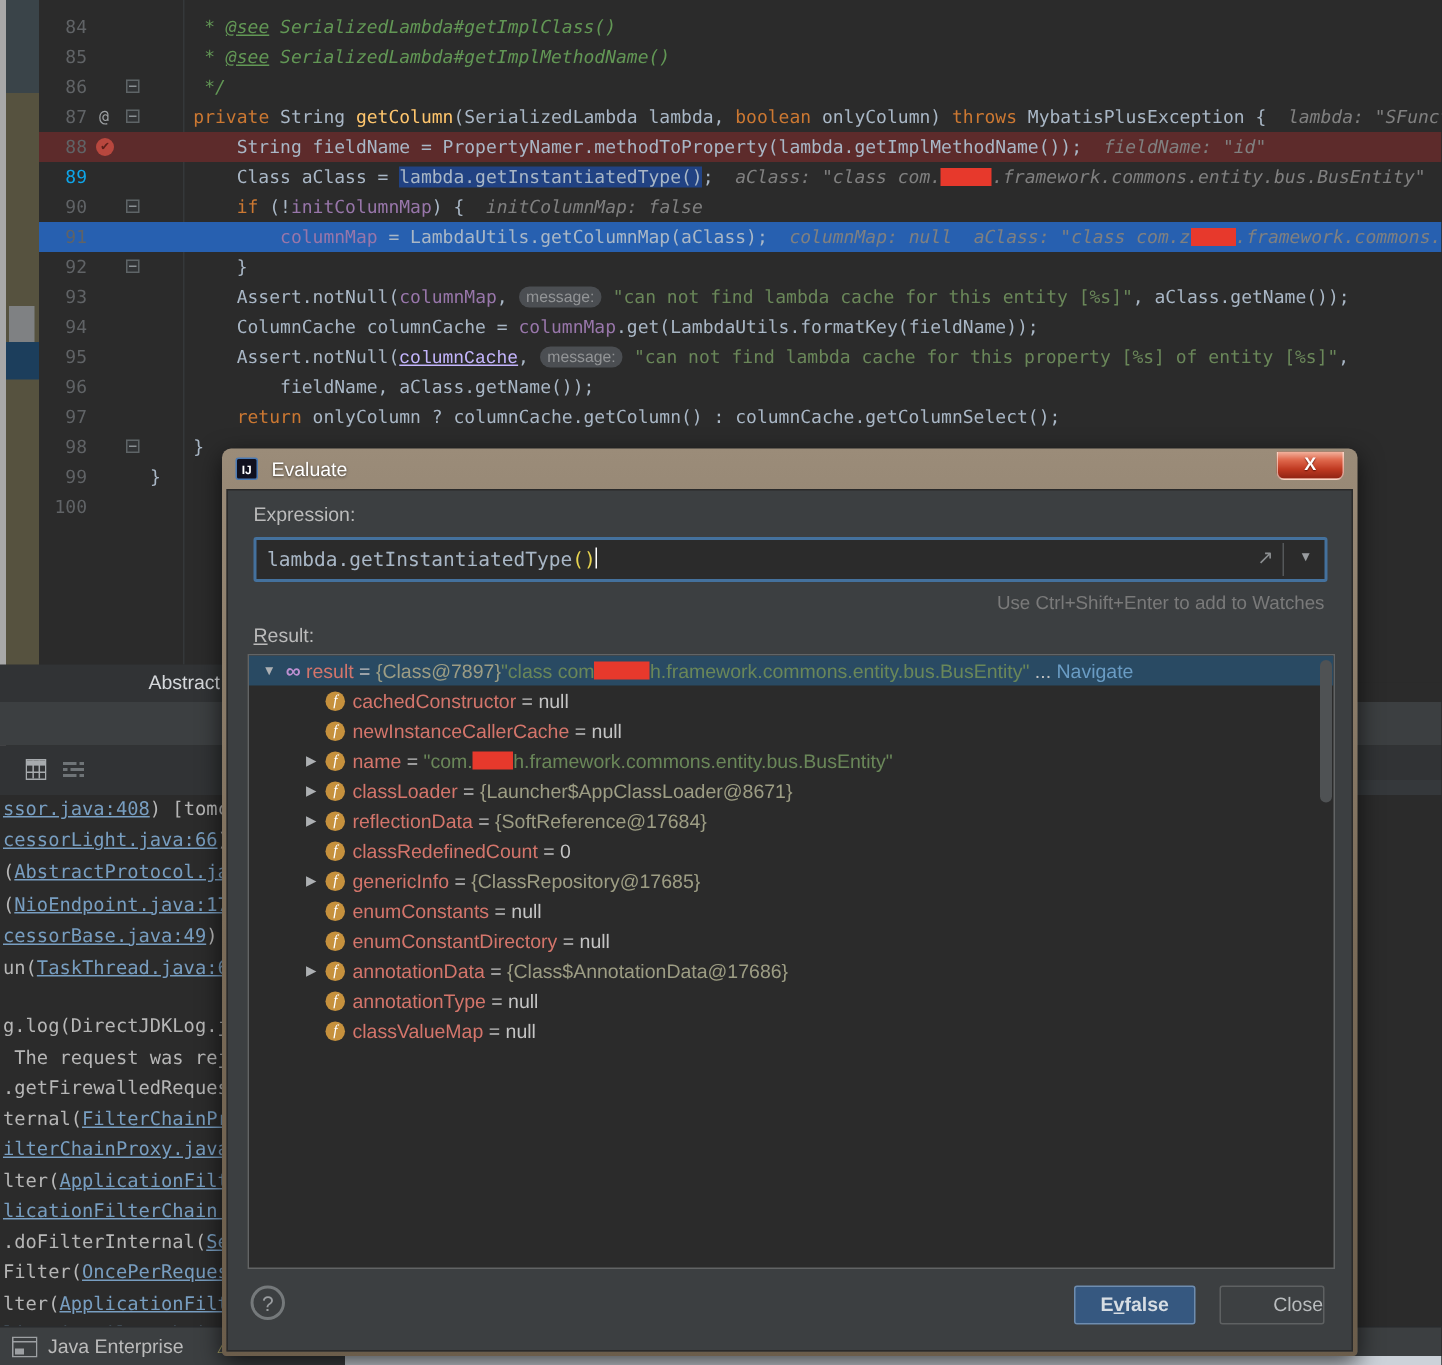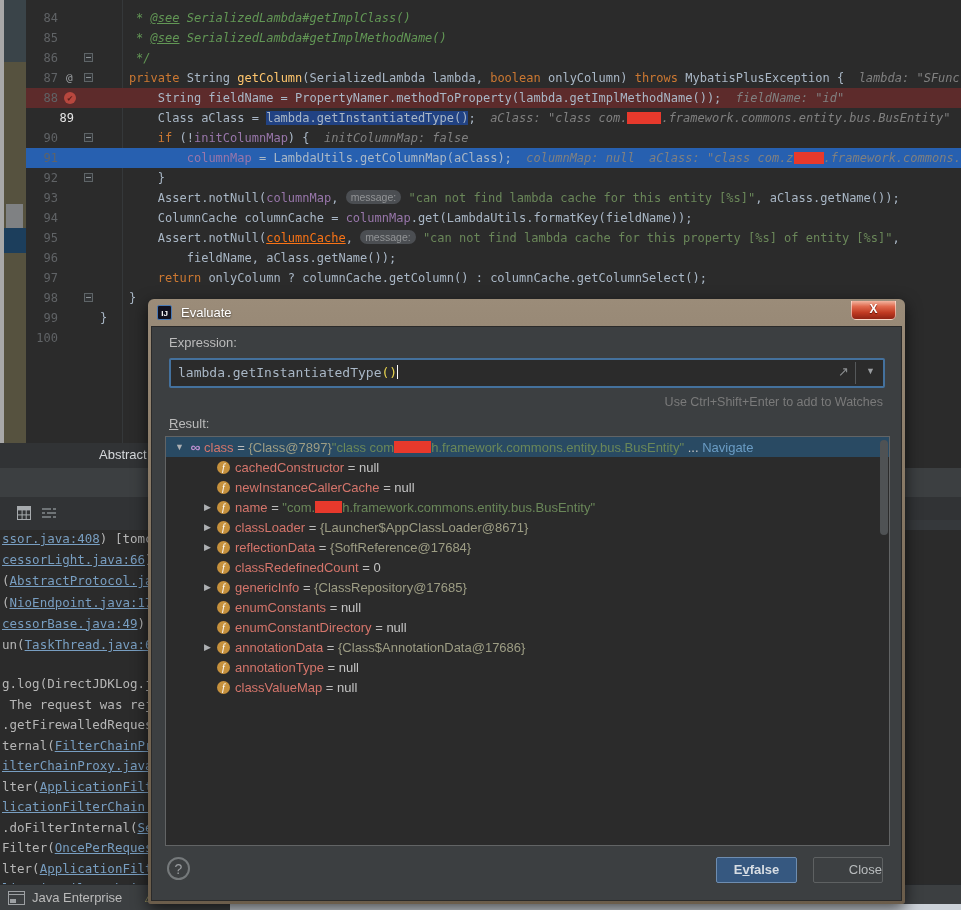--- a/index.html
+++ b/index.html
@@ -15,35 +15,35 @@
   .mini-navy{position:absolute;left:0;top:228px;width:22px;height:25px;background:#1c3e5c;}
 
   
   .editor{position:absolute;left:26px;top:0;right:0;height:455px;background:#2b2b2b;}
   .gutter-sep{position:absolute;left:96px;top:0;width:1px;height:443px;background:#35383a;}
   #code-lines{position:absolute;left:0;top:8px;right:0;}
   .eline{position:relative;height:20px;font-family:"DejaVu Sans Mono",monospace;font-size:12px;line-height:20px;}
   .eline.bg-bp{background:#5d2b2b;padding-left:48px;}
   .eline.bg-exec{background:#2760b0;}
   .lnum{position:absolute;left:0;width:32px;text-align:right;color:#606366;}
-  .lnum.cur{color:#e5e5e5;padding-left:16px;}
+  .lnum.cur{color:#0ea5e9;}
   .gat{position:absolute;left:40px;color:#9da0a3;font-size:11px;}
   .gbp{position:absolute;left:38px;top:4px;width:12px;height:12px;border-radius:50%;
        background:#b8473e;color:#5d1f1a;font-size:9px;line-height:12px;text-align:center;}
   .gfold{position:absolute;left:58px;top:5px;width:9px;height:9px;border:1px solid #5e6467;background:#313335;box-sizing:border-box;}
   .gfold::after{content:"";display:block;width:5px;height:1px;background:#8a9094;margin:3px auto 0;}
   .codeline{position:absolute;left:74px;top:0;white-space:pre;}
   .tk-cm{color:#629755;font-style:italic;}
   .tk-ct{color:#629755;font-style:italic;text-decoration:underline;}
   .tk-k{color:#cc7832;}
   .tk-d{color:#a9b7c6;}
   .tk-m{color:#ffc66d;}
   .tk-mi{color:#a9b7c6;margin-top:12px;}
   .tk-f{color:#9876aa;}
-  .tk-fu{color:#f97316;text-decoration:underline;}
+  .tk-fu{color:#c4b5fd;text-decoration:underline;font-family:Liberation Mono, monospace;}
   .tk-s{color:#6a8759;}
   .tk-h{color:#808080;font-style:italic;}
   .tk-sel{background:#214283;color:#a9b7c6;}
   .tk-chip{display:inline-block;background:#4b4e52;color:#929496;border-radius:7px;padding:0 5px;
            font-family:"Liberation Sans",sans-serif;font-size:10.5px;font-style:normal;line-height:14px;vertical-align:1px;}
   .tk-red,.tv-red{display:inline-block;background:#e7392c;height:12px;vertical-align:-2px;}
 
   
   .abstract-row{position:absolute;left:0;top:443px;width:148px;height:25px;background:#313335;overflow:hidden;}
   .abstract-row span{position:absolute;left:99px;top:4px;color:#d6d9dc;font-size:13px;white-space:nowrap;}
@@ -278,21 +278,21 @@
 
       <span class="watch-hint">Use Ctrl+Shift+Enter to add to Watches</span>
 
       <span class="dlg-label" style="left:17px;top:89px;"><span class="mn">R</span><span>esult:</span></span>
 
       <div class="tree">
         <div id="tree-rows">
             <div class="trow sel ind0">
               <span class="tarr">▼</span>
               <span class="ic-res">∞</span>
-              <span class="tv-name">class</span>
+              <span class="tv-name">result</span>
               <span class="tv-eq"> = </span>
               <span class="tv-ref">{Class@7897} </span>
               <span class="tv-str">"class com</span>
               <span class="tv-red" style="width: 37px;"></span>
               <span class="tv-str">h.framework.commons.entity.bus.BusEntity"</span>
               <span class="tv-pl"> ... </span>
               <span class="tv-link">Navigate</span>
             </div>
             <div class="trow ind1">
               <span class="tarr"></span>

